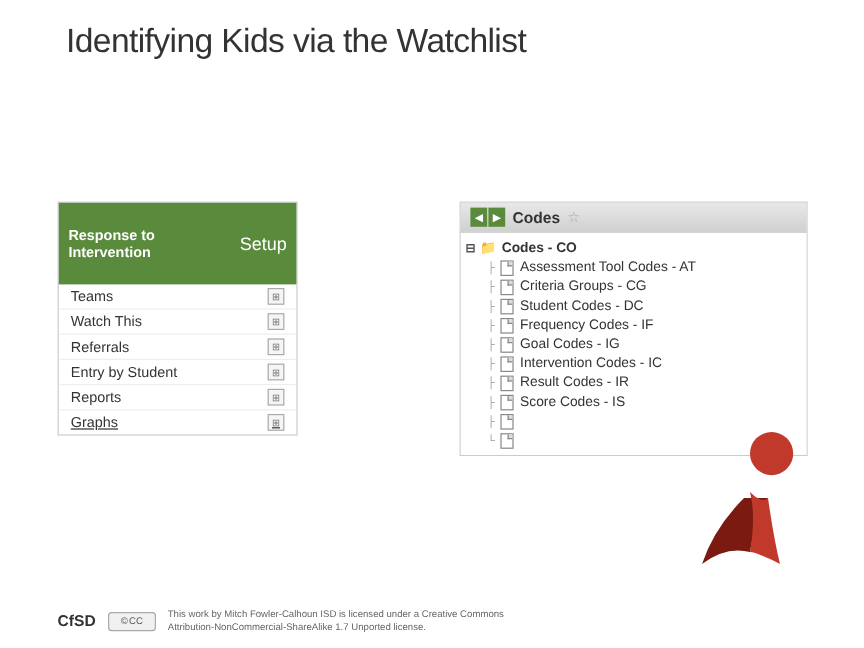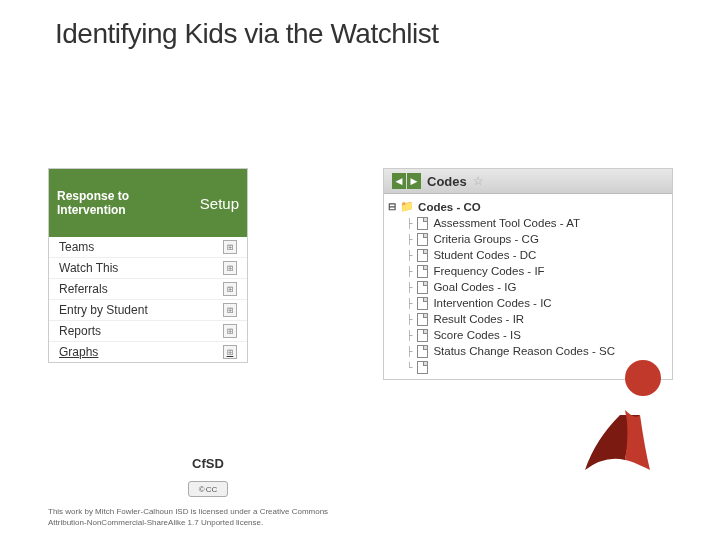--- a/index.html
+++ b/index.html
@@ -206,21 +206,20 @@
     
     .footer {
       position: absolute;
       bottom: 12px;
       left: 48px;
       display: flex;
       align-items: center;
       gap: 10px;
       font-size: 9px;
       color: #555;
-      flex-direction: column;
     }
 
     .cisd-logo {
       font-size: 13px;
       font-weight: bold;
       color: #333;
     }
 
     .cc-badge {
       width: 40px;
@@ -331,21 +330,20 @@
         <span>Result Codes - IR</span>
       </div>
       <div class="tree-item">
         <span class="tree-line-icon">├</span>
         <span class="doc-icon"></span>
         <span>Score Codes - IS</span>
       </div>
       <div class="tree-item">
         <span class="tree-line-icon">├</span>
         <span class="doc-icon"></span>
-        <span>Status Change Reason Codes - SC</span>
       </div>
       <div class="tree-item">
         <span class="tree-line-icon">└</span>
         <span class="doc-icon"></span>
       </div>
     </div>
   </div>
 </div>
 
 <svg class="deco-shape" viewBox="0 0 90 120" xmlns="http://www.w3.org/2000/svg">

